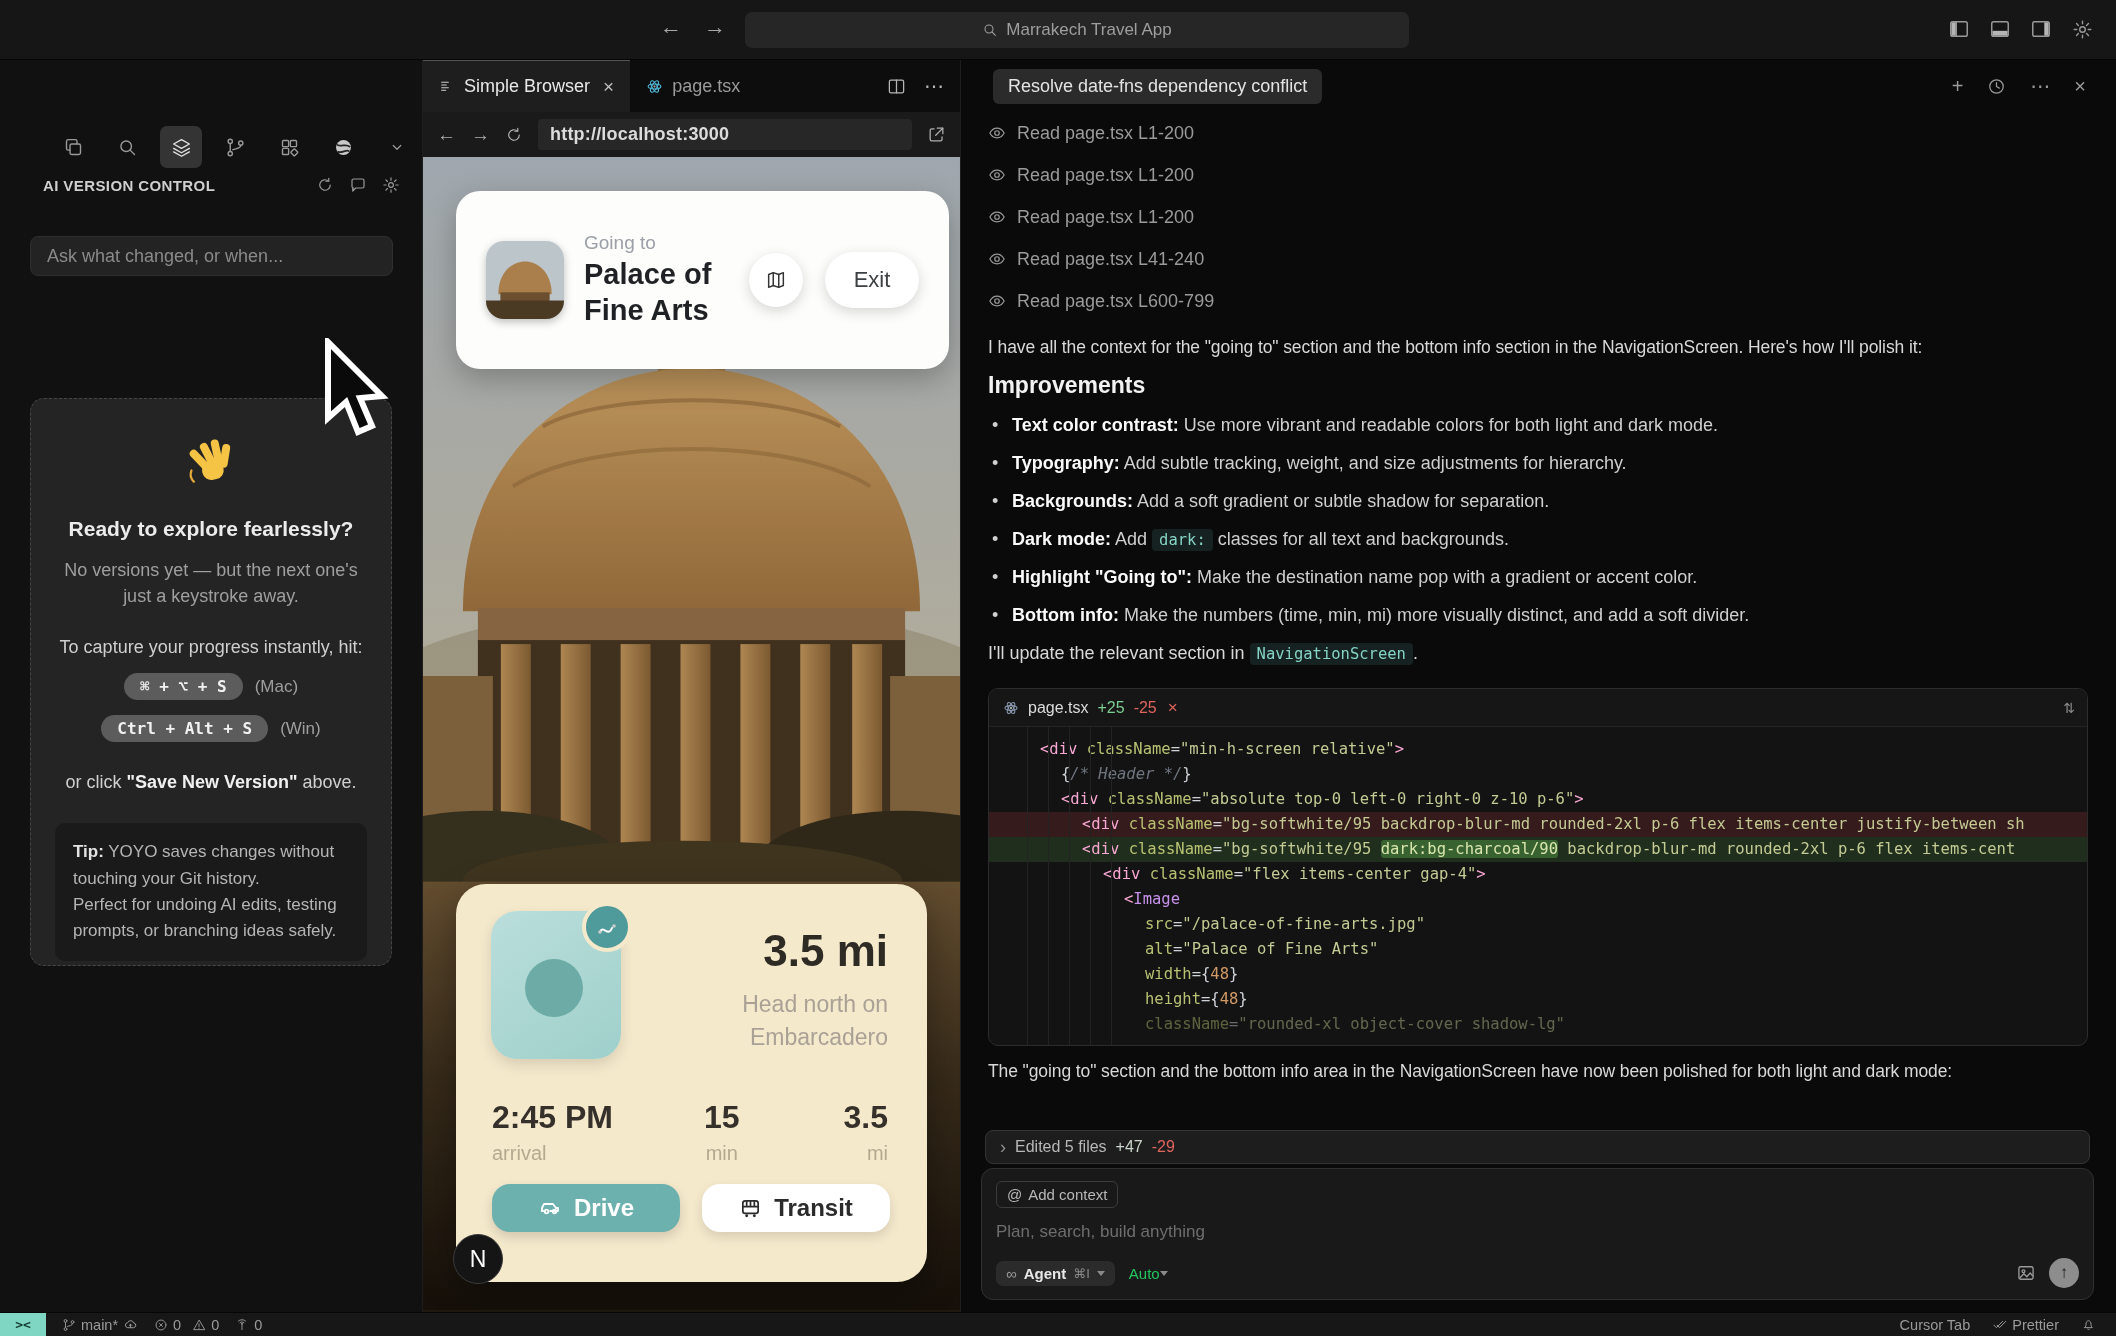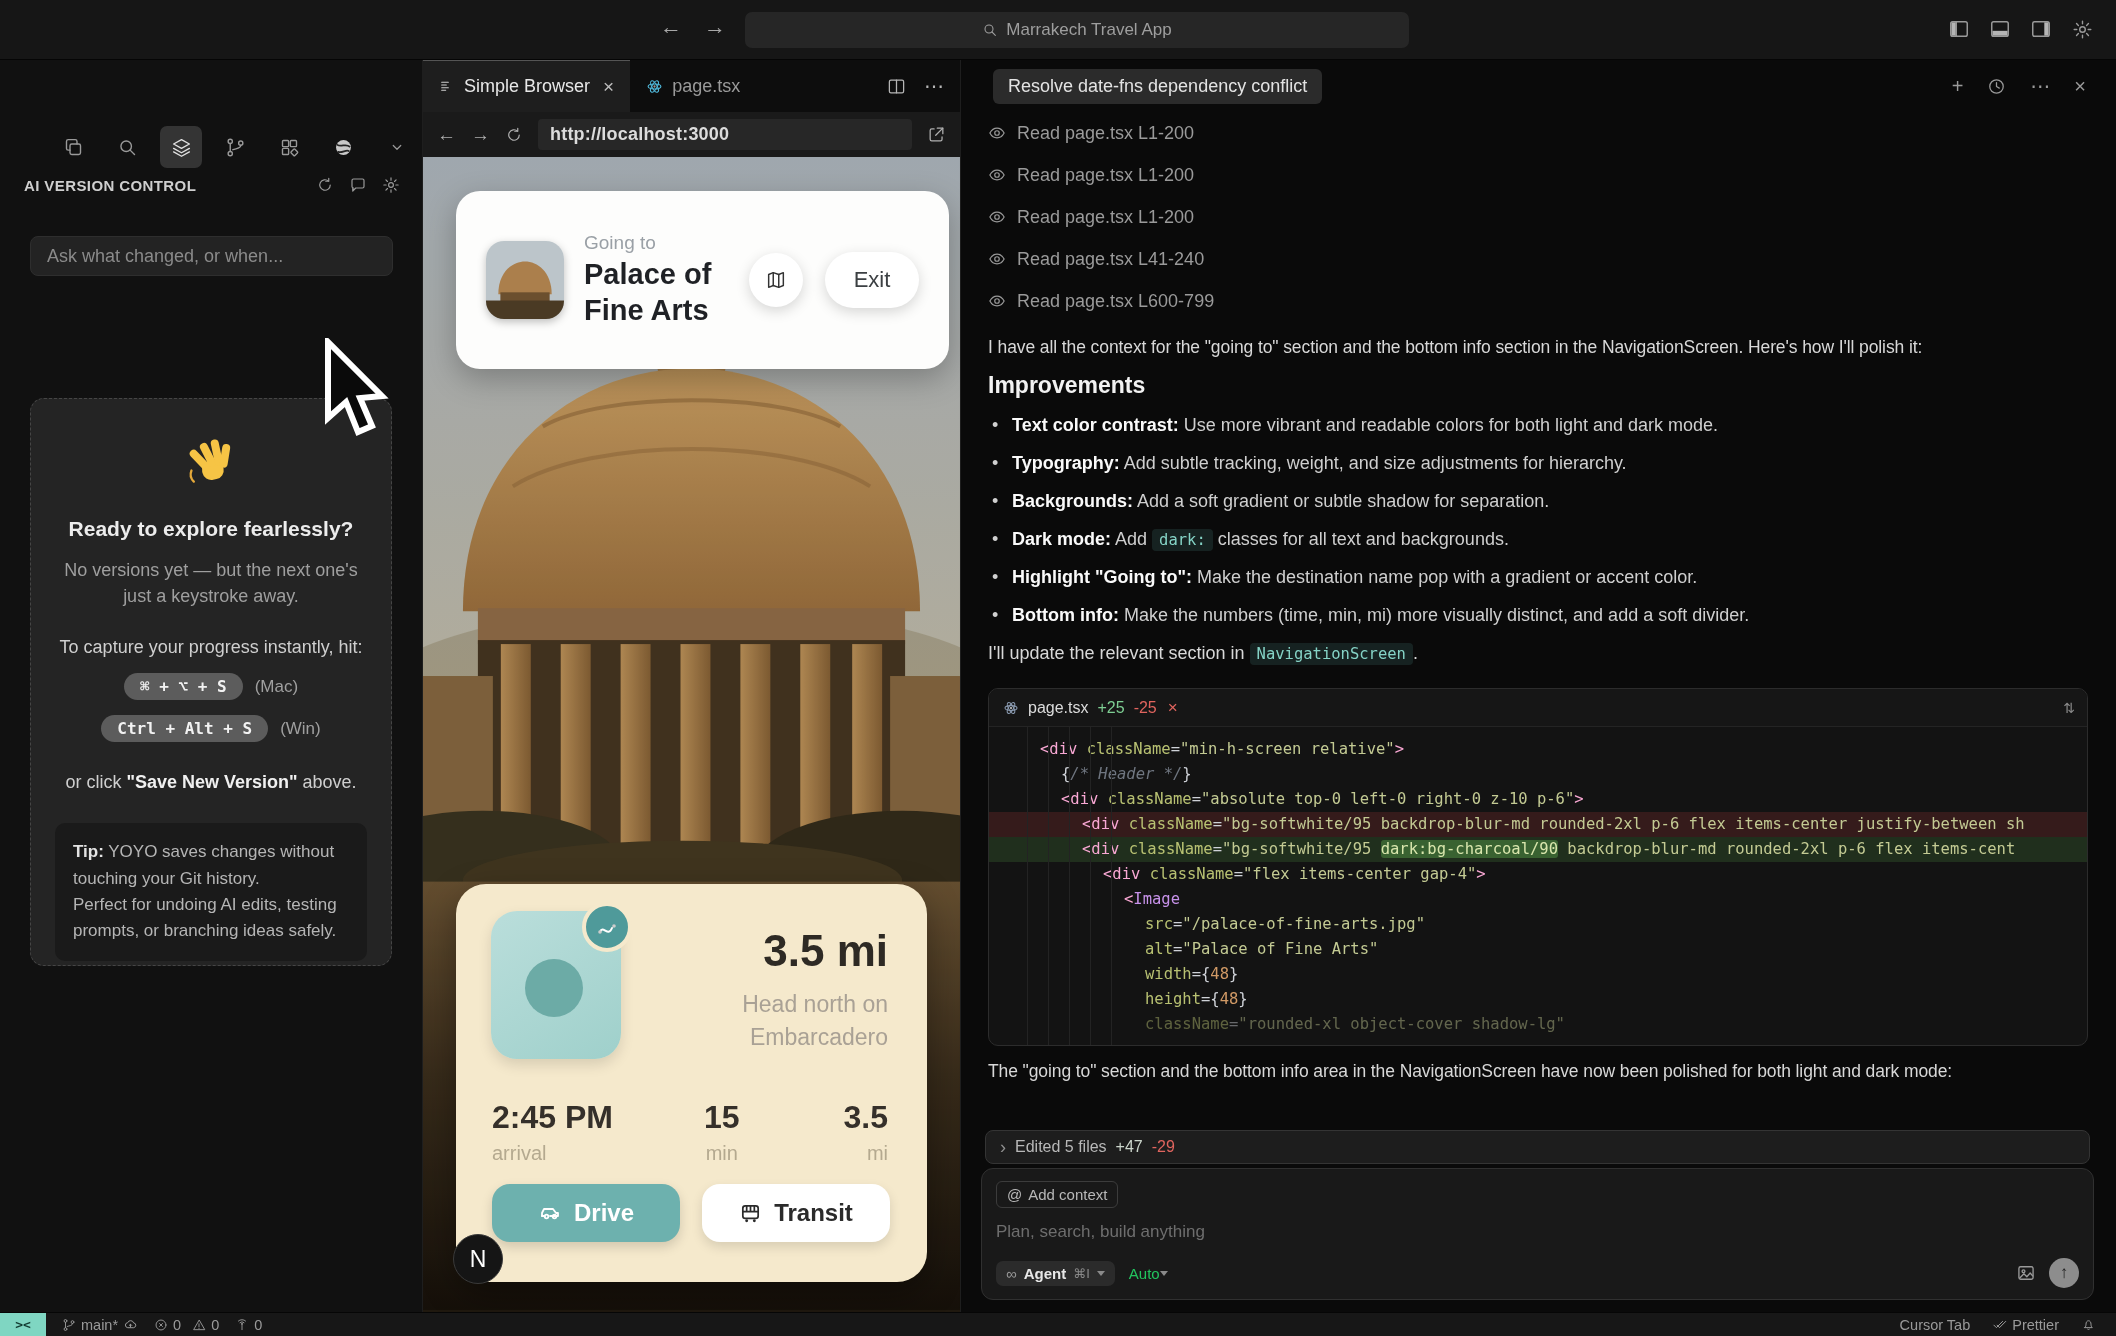--- a/index.html
+++ b/index.html
@@ -20,21 +20,21 @@
 
   
   .main { display:flex; height:1252px; }
 
   
   .sidebar { position:relative; width:423px; background:#111; border-right:1px solid #1e1e1e; }
   .activity { position:absolute; left:52px; top:66px; display:flex; gap:12px; align-items:center; }
   .act-btn { width:42px; height:42px; display:flex; align-items:center; justify-content:center; border-radius:7px; }
   .act-btn.active { background:#343434; }
   .act-btn.active .ic { stroke:#e0e0e0; }
-  .side-head { position:absolute; left:24px; right:22px; top:116px; display:flex; align-items:center; }
+  .side-head { position:absolute; left:43px; right:22px; top:116px; display:flex; align-items:center; }
   .side-title { font-size:15px; font-weight:bold; letter-spacing:.4px; color:#cfcfcf; }
   .side-head-icons { margin-left:auto; display:flex; gap:15px; }
   .ask { position:absolute; left:30px; top:176px; width:363px; height:40px; background:#232323; border:1px solid #2e2e2e;
     border-radius:8px; color:#9a9a9a; font-size:18px; padding:0 16px; outline:none; font-family:"Liberation Sans",sans-serif; }
   .ask::placeholder { color:#8a8a8a; }
   .save-btn { position:absolute; left:30px; top:240px; width:363px; height:44px; border:none; border-radius:9px;
     background:linear-gradient(#828282,#6e6e6e); color:#fafafa; font-size:19px; display:flex; align-items:center;
     justify-content:center; gap:10px; cursor:pointer; font-family:"Liberation Sans",sans-serif; }
   .save-kbd { opacity:.9; font-size:18px; }
   .cursor-arrow { position:absolute; left:318px; top:278px; z-index:40; }
@@ -89,21 +89,21 @@
   .mapdot { position:absolute; left:34px; top:48px; width:58px; height:58px; border-radius:50%; background:#6cab a6; background:#6caba6; }
   .routebadge { position:absolute; left:126px; top:18px; width:50px; height:50px; border-radius:50%; background:#4f9a9a;
     border:4px solid #f5e9cc; display:flex; align-items:center; justify-content:center; }
   .dist-big { position:absolute; right:39px; top:42px; font-size:44px; font-weight:bold; color:#2e2a24; }
   .dir { position:absolute; right:39px; top:104px; text-align:right; font-size:23px; line-height:1.45; color:#a9a195; }
   .stat-val { font-size:32px; font-weight:bold; color:#35302a; }
   .stat-lab { margin-top:6px; font-size:20px; color:#b4a98f; }
   .stat-arr { position:absolute; left:36px; top:215px; }
   .stat-min { position:absolute; left:248px; top:215px; text-align:center; }
   .stat-mi  { position:absolute; right:39px; top:215px; text-align:right; }
-  .gobtn { position:absolute; top:300px; height:58px; width:188px; border:none; border-radius:18px; font-size:24px;
+  .gobtn { position:absolute; top:300px; height:48px; width:188px; border:none; border-radius:18px; font-size:24px;
     font-weight:bold; display:flex; align-items:center; justify-content:center; gap:12px; cursor:pointer;
     font-family:"Liberation Sans",sans-serif; }
   .drive { left:36px; background:#6db1ae; color:#fff; box-shadow:0 5px 12px rgba(0,0,0,.15); }
   .transit { left:246px; background:#fff; color:#2b2b2b; box-shadow:0 5px 12px rgba(0,0,0,.12); }
   .nbadge { position:absolute; left:30px; top:1077px; width:50px; height:50px; border-radius:50%; background:#151515;
     border:1px solid #3a3a3a; color:#fff; font-size:23px; display:flex; align-items:center; justify-content:center; cursor:pointer; }
 
   
   .chat { position:relative; flex:1; background:#0a0a0a; }
   .chat-head { position:absolute; left:8px; right:0; top:0; height:52px; display:flex; align-items:center; padding:0 30px 0 24px; }

